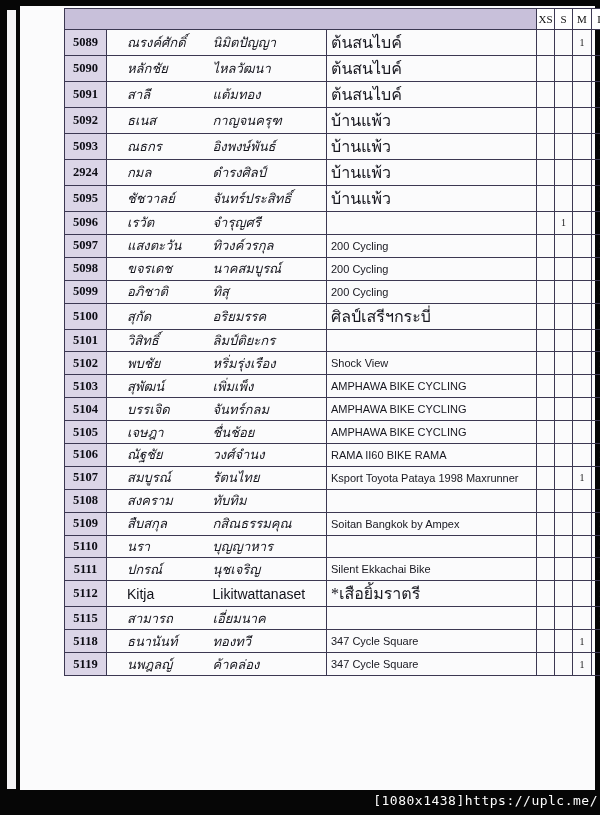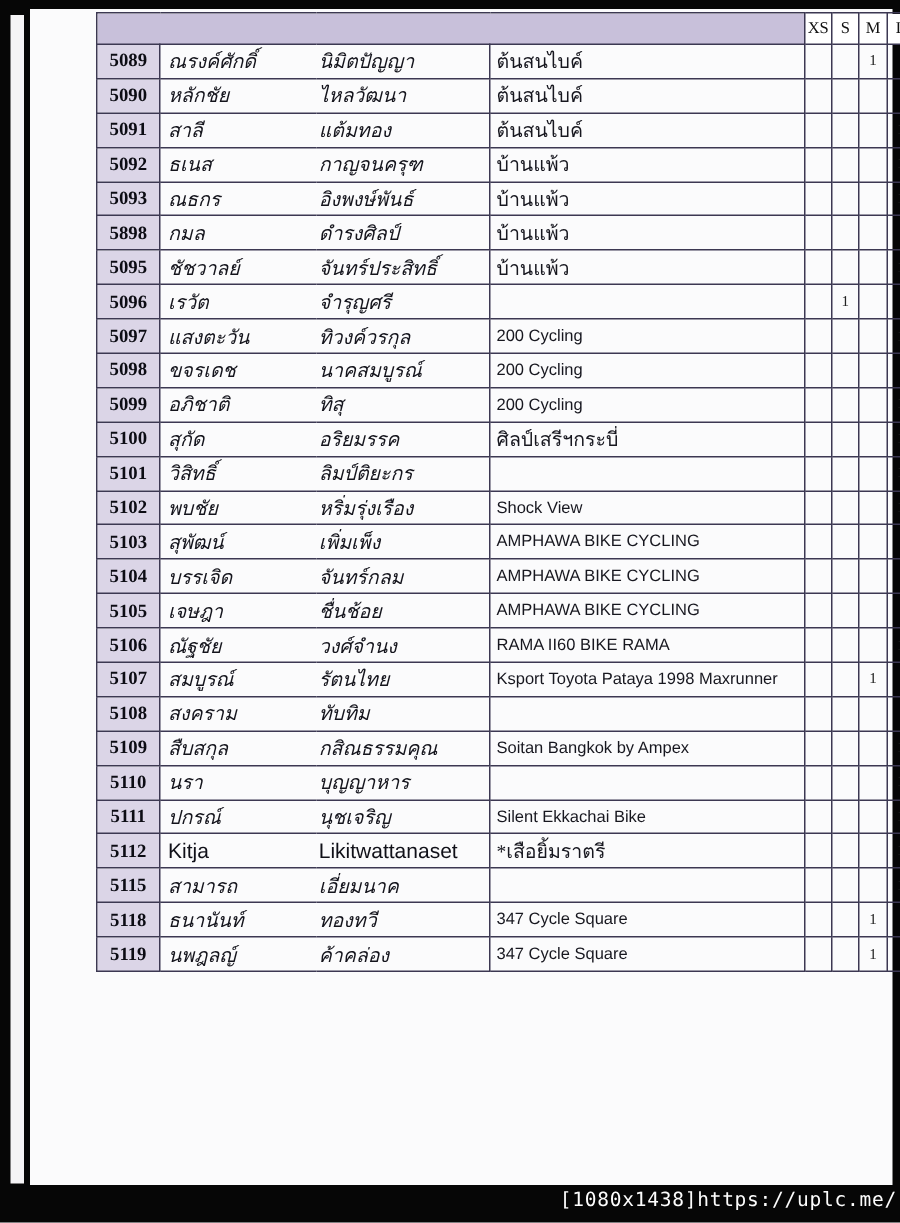--- a/index.html
+++ b/index.html
@@ -18,26 +18,26 @@
   .header-main{background:#c8c0da;height:21px;}
   .size-head{
     background:#fff;text-align:center;font-family:"Liberation Serif", serif;
     font-size:11px;color:#111;
   }
   tr.data-row td{height:22.9px;}
   .id-cell{
     background:#dbd5e7;text-align:center;font-family:"Liberation Serif", serif;
     font-weight:bold;font-size:12.5px;color:#0c0c14;
   }
-  .fn-cell{border-right:none;padding-left:5px;}
+  .fn-cell{border-right:none;padding-left:20px;}
   .ln-cell{border-left:none;padding-left:2px;}
   .thai-name{font-family:"Liberation Serif", serif;font-style:italic;font-size:13px;color:#14141c;}
   .latin-name{font-family:"Liberation Sans", sans-serif;font-style:normal;font-size:14px;color:#101018;}
   .team-cell{font-family:"Liberation Sans", sans-serif;font-size:11px;color:#17171f;padding-left:4px;}
-  .team-thai{font-family:"Liberation Serif", serif;font-size:13px;}
+  .team-thai{font-family:"Liberation Serif", serif;font-size:16px;}
   .size-cell{text-align:center;font-family:"Liberation Serif", serif;font-size:10px;color:#222;}
   .watermark{
     position:absolute;right:2px;top:793px;color:#fdfdfd;
     font-family:"DejaVu Sans Mono", monospace;font-size:13px;letter-spacing:0.5px;
   }
 </style>
 </head>
 <body>
 
 <div class="left-strip"></div>
@@ -116,21 +116,21 @@
           <td class="fn-cell thai-name">ณธกร</td>
           <td class="ln-cell thai-name">อิงพงษ์พันธ์</td>
           <td class="team-cell team-thai">บ้านแพ้ว</td>
           <td class="size-cell"></td>
           <td class="size-cell"></td>
           <td class="size-cell"></td>
           <td class="size-cell">1</td>
           <td class="size-cell"></td>
         </tr>
         <tr class="data-row">
-          <td class="id-cell">5898</td>
+          <td class="id-cell">2924</td>
           <td class="fn-cell thai-name">กมล</td>
           <td class="ln-cell thai-name">ดำรงศิลป์</td>
           <td class="team-cell team-thai">บ้านแพ้ว</td>
           <td class="size-cell"></td>
           <td class="size-cell"></td>
           <td class="size-cell"></td>
           <td class="size-cell"></td>
           <td class="size-cell">1</td>
         </tr>
         <tr class="data-row">

